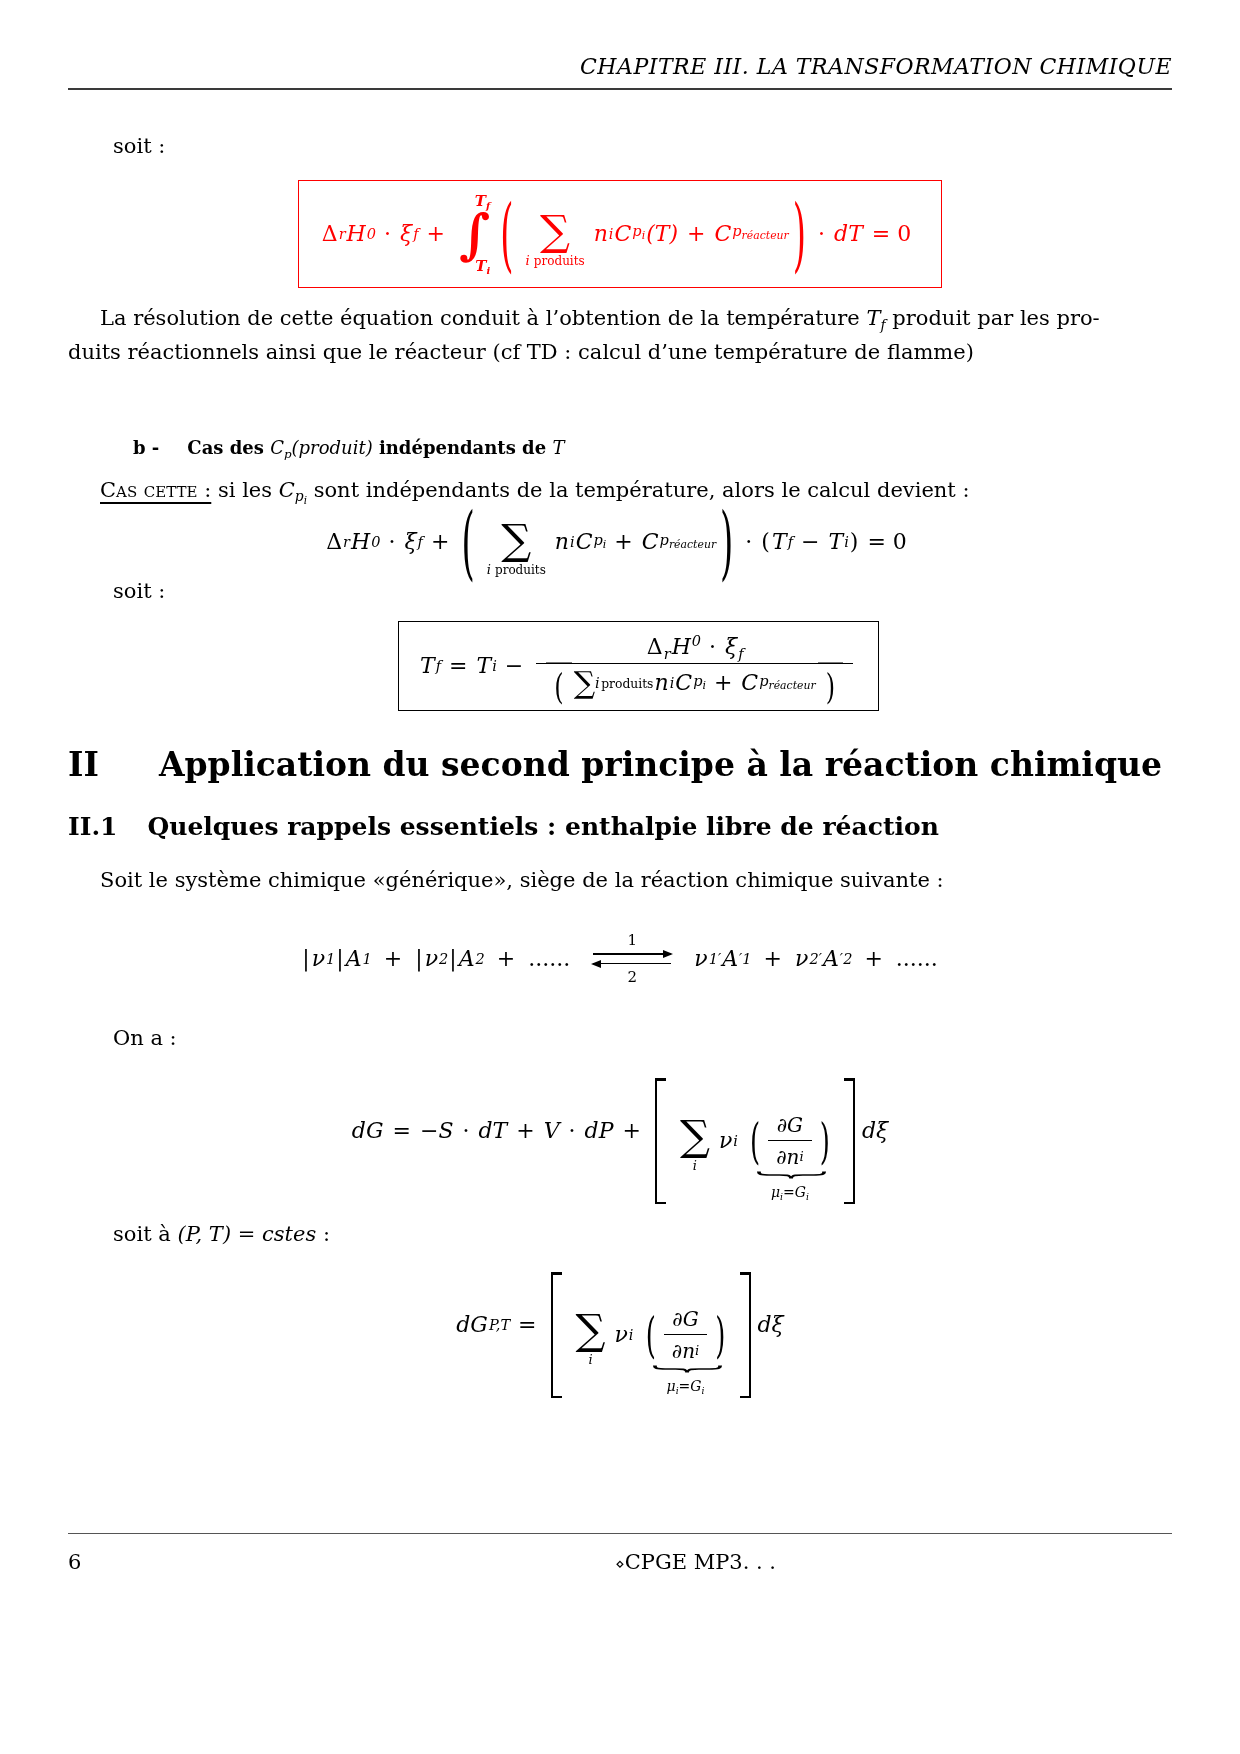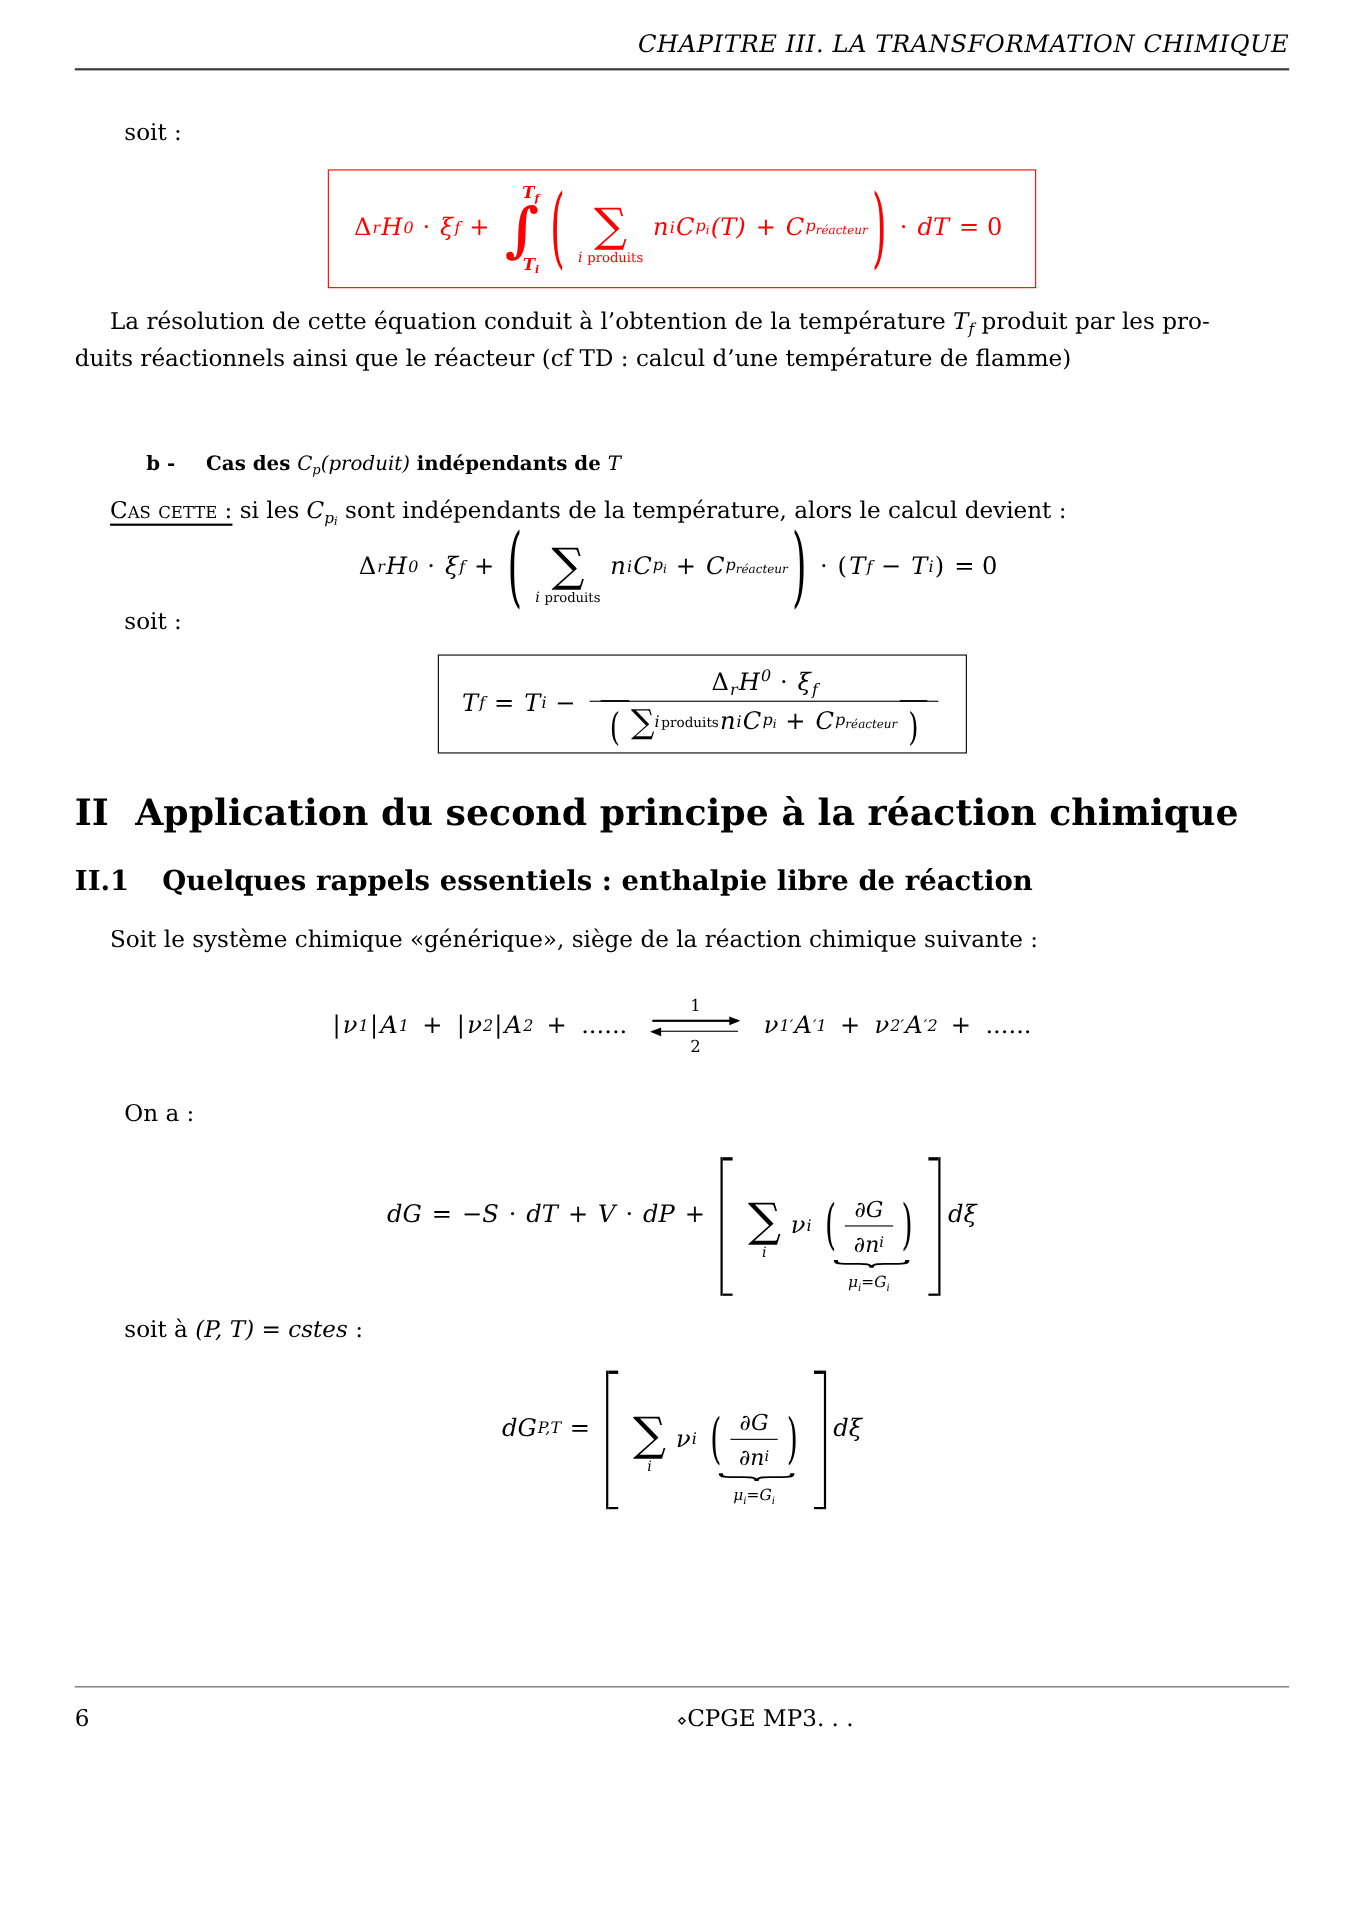--- a/index.html
+++ b/index.html
@@ -1,20 +1,20 @@
 <!DOCTYPE html>
 <html><head>
 <meta charset="utf-8">
 <style>
   html,body{margin:0;padding:0;background:#ffffff;}
   .page{position:relative;width:1240px;height:1754px;background:#fff;color:#000;
         font-family:"DejaVu Serif","DejaVu Sans",serif;font-size:21px;overflow:hidden;}
   .content{padding:0 68px;}
   
-  .header{padding-top:28px;padding-bottom:9px;border-bottom:2px solid #3a3a3a;text-align:right;}
+  .header{padding-top:54px;padding-bottom:9px;border-bottom:2px solid #3a3a3a;text-align:right;}
   .hdr-text{font-style:italic;font-size:22px;letter-spacing:.5px;}
   
   .it{font-style:italic;}
   .rm{font-style:normal;}
   .ml32{margin-left:32px;} .ml45{margin-left:45px;} .ml65{margin-left:65px;}
   .label{margin-top:0;}
   .sb{font-size:66%;vertical-align:-0.35em;line-height:0;font-style:italic;}
   .sb2{font-size:75%;vertical-align:-0.25em;line-height:0;font-style:italic;}
   .sp{font-size:66%;vertical-align:0.55em;line-height:0;}
   
@@ -65,21 +65,21 @@
              border-left:10px solid #000;border-top:4.5px solid transparent;border-bottom:4.5px solid transparent;}
   .arr .hd-l{position:absolute;left:-2px;top:50%;transform:translateY(-50%);width:0;height:0;
              border-right:10px solid #000;border-top:4.5px solid transparent;border-bottom:4.5px solid transparent;}
   
   .para{line-height:1.62;}
   .h-b{margin-top:68px;font-weight:bold;font-size:18px;}
   .h-b .title{margin-left:28px;}
   .cas{margin-top:20px;}
   .sc{font-variant:small-caps;text-decoration:underline;text-underline-offset:5px;}
   .sec2{margin-top:34px;font-weight:bold;font-size:33px;}
-  .sec2 .title{margin-left:24px;}
+  .sec2 .title{margin-left:60px;}
   .sec21{margin-top:28px;font-weight:bold;font-size:25px;}
   .sec21 .title{margin-left:30px;}
   
   .footer{position:absolute;left:68px;right:68px;top:1533px;border-top:1.8px solid #555;padding-top:16px;
           display:grid;grid-template-columns:1fr auto 1fr;align-items:baseline;font-size:21px;}
   .footer .mid-mark{text-align:center;font-size:15px;}
   .footer .right{text-align:left;}
 </style>
 </head>
 <body>

